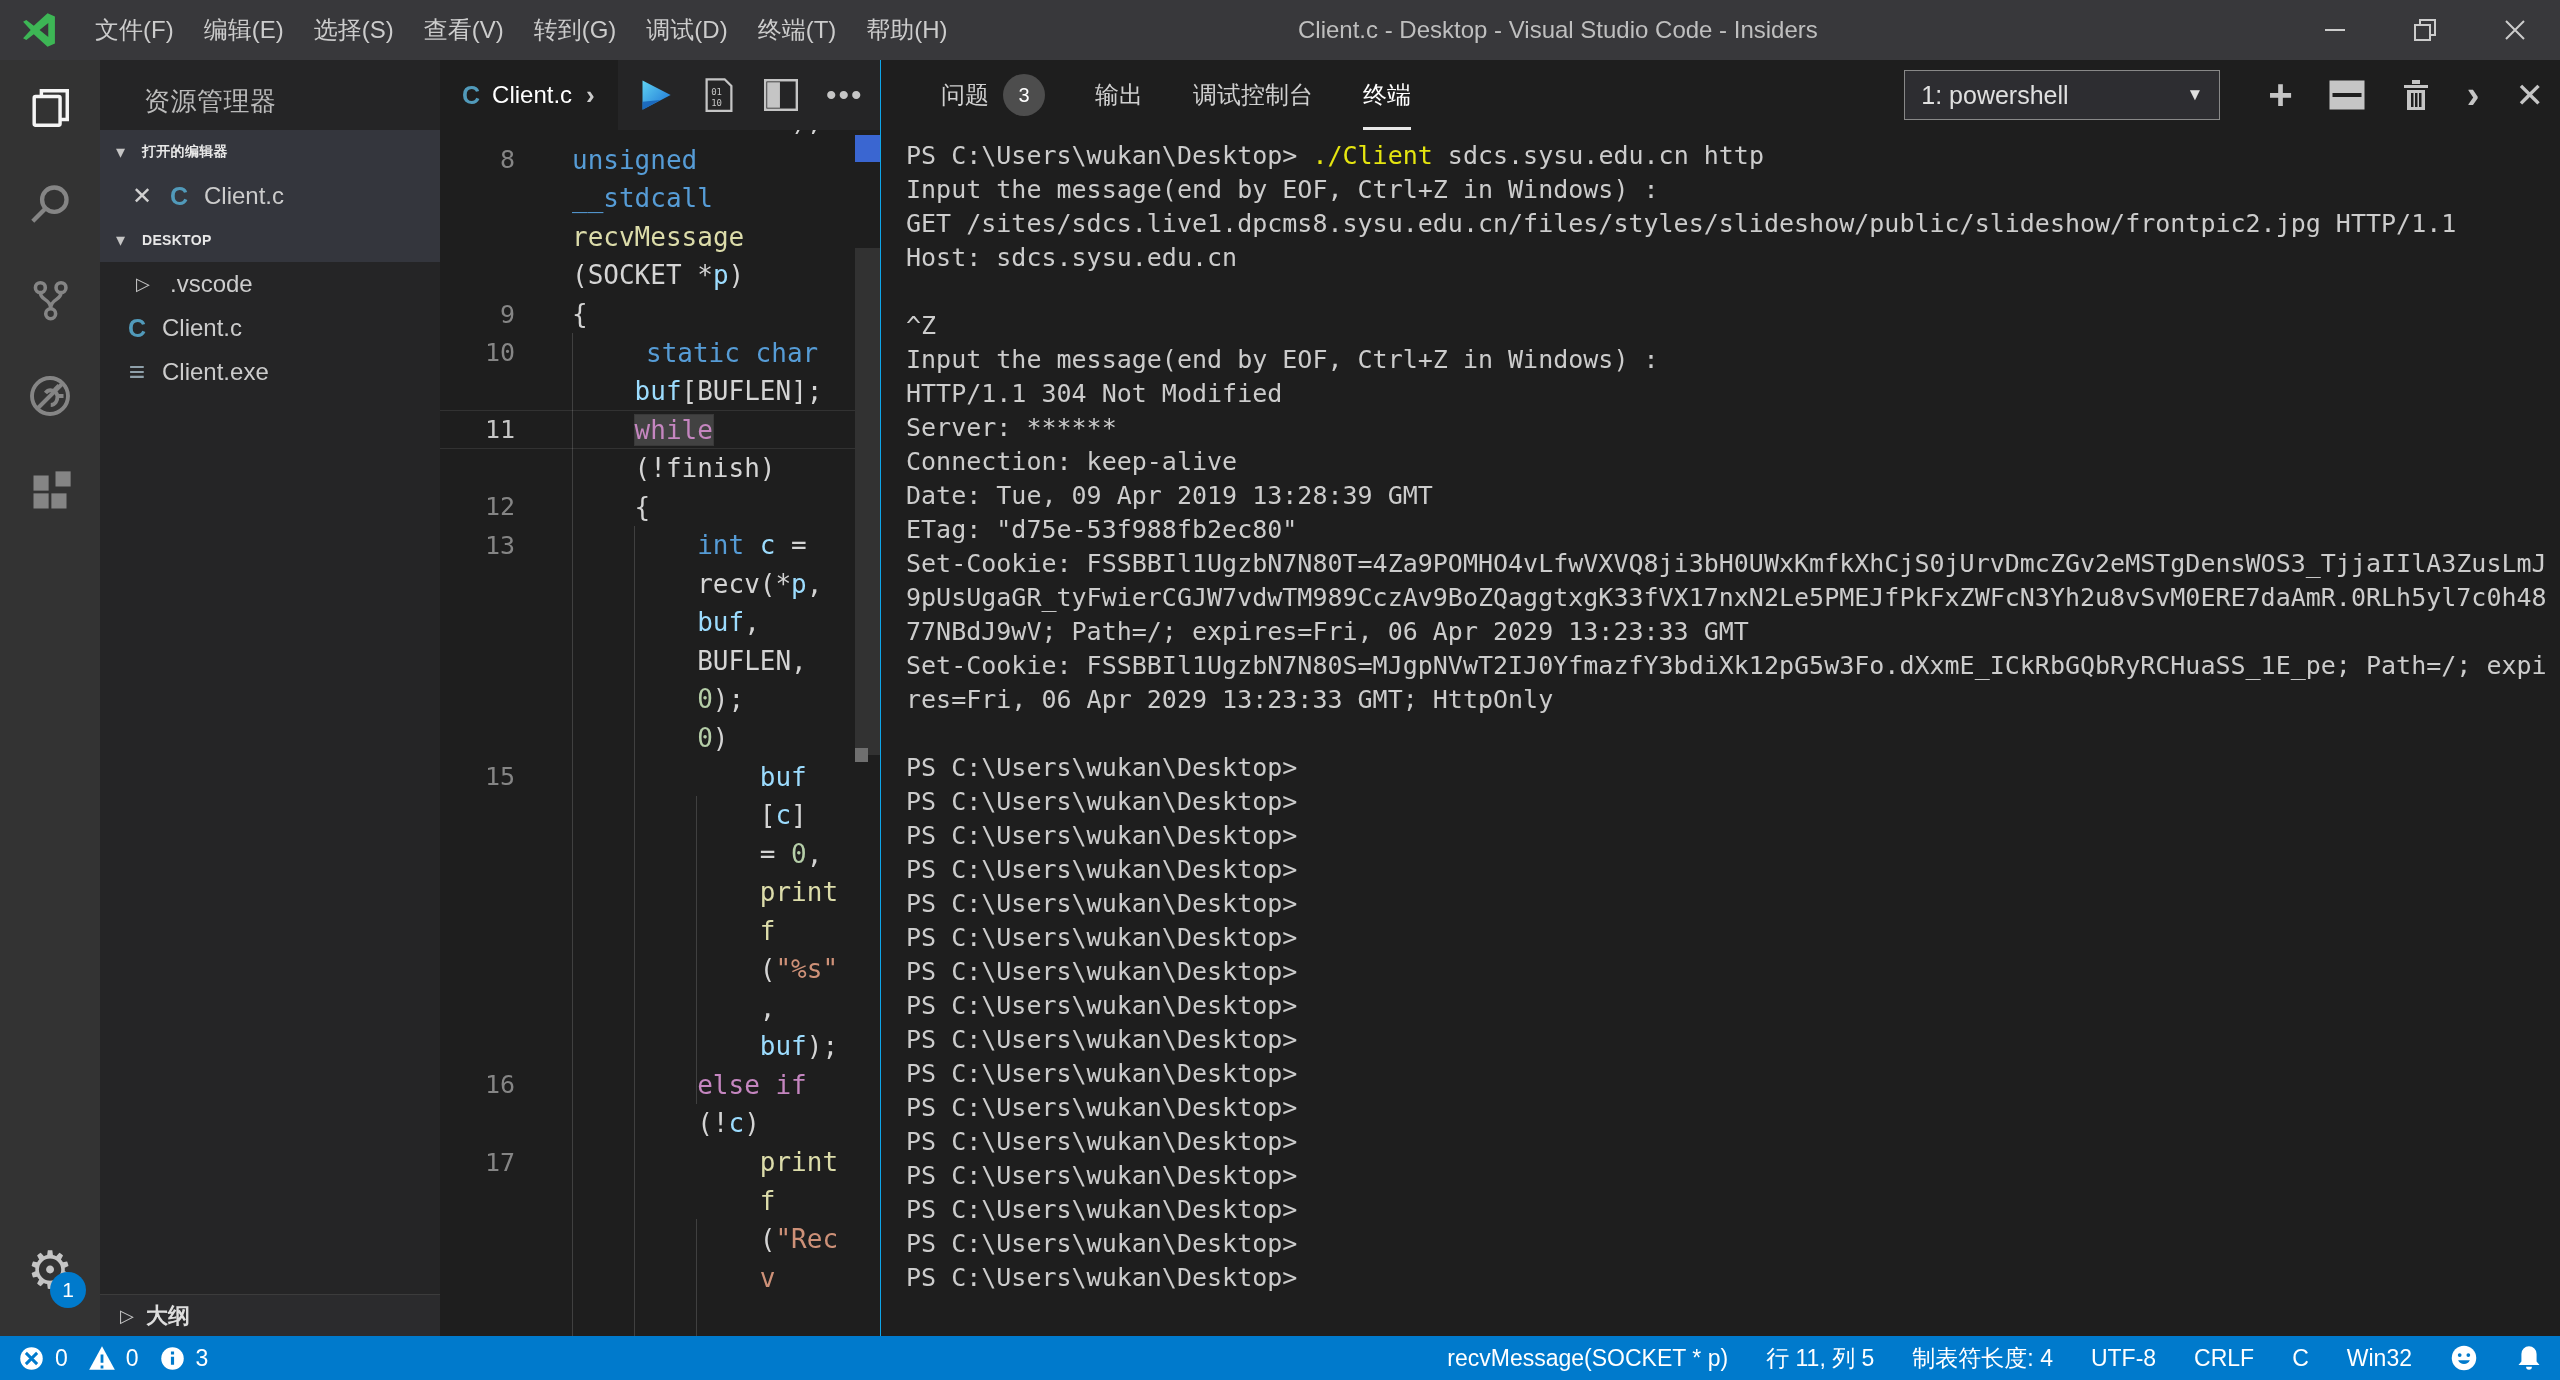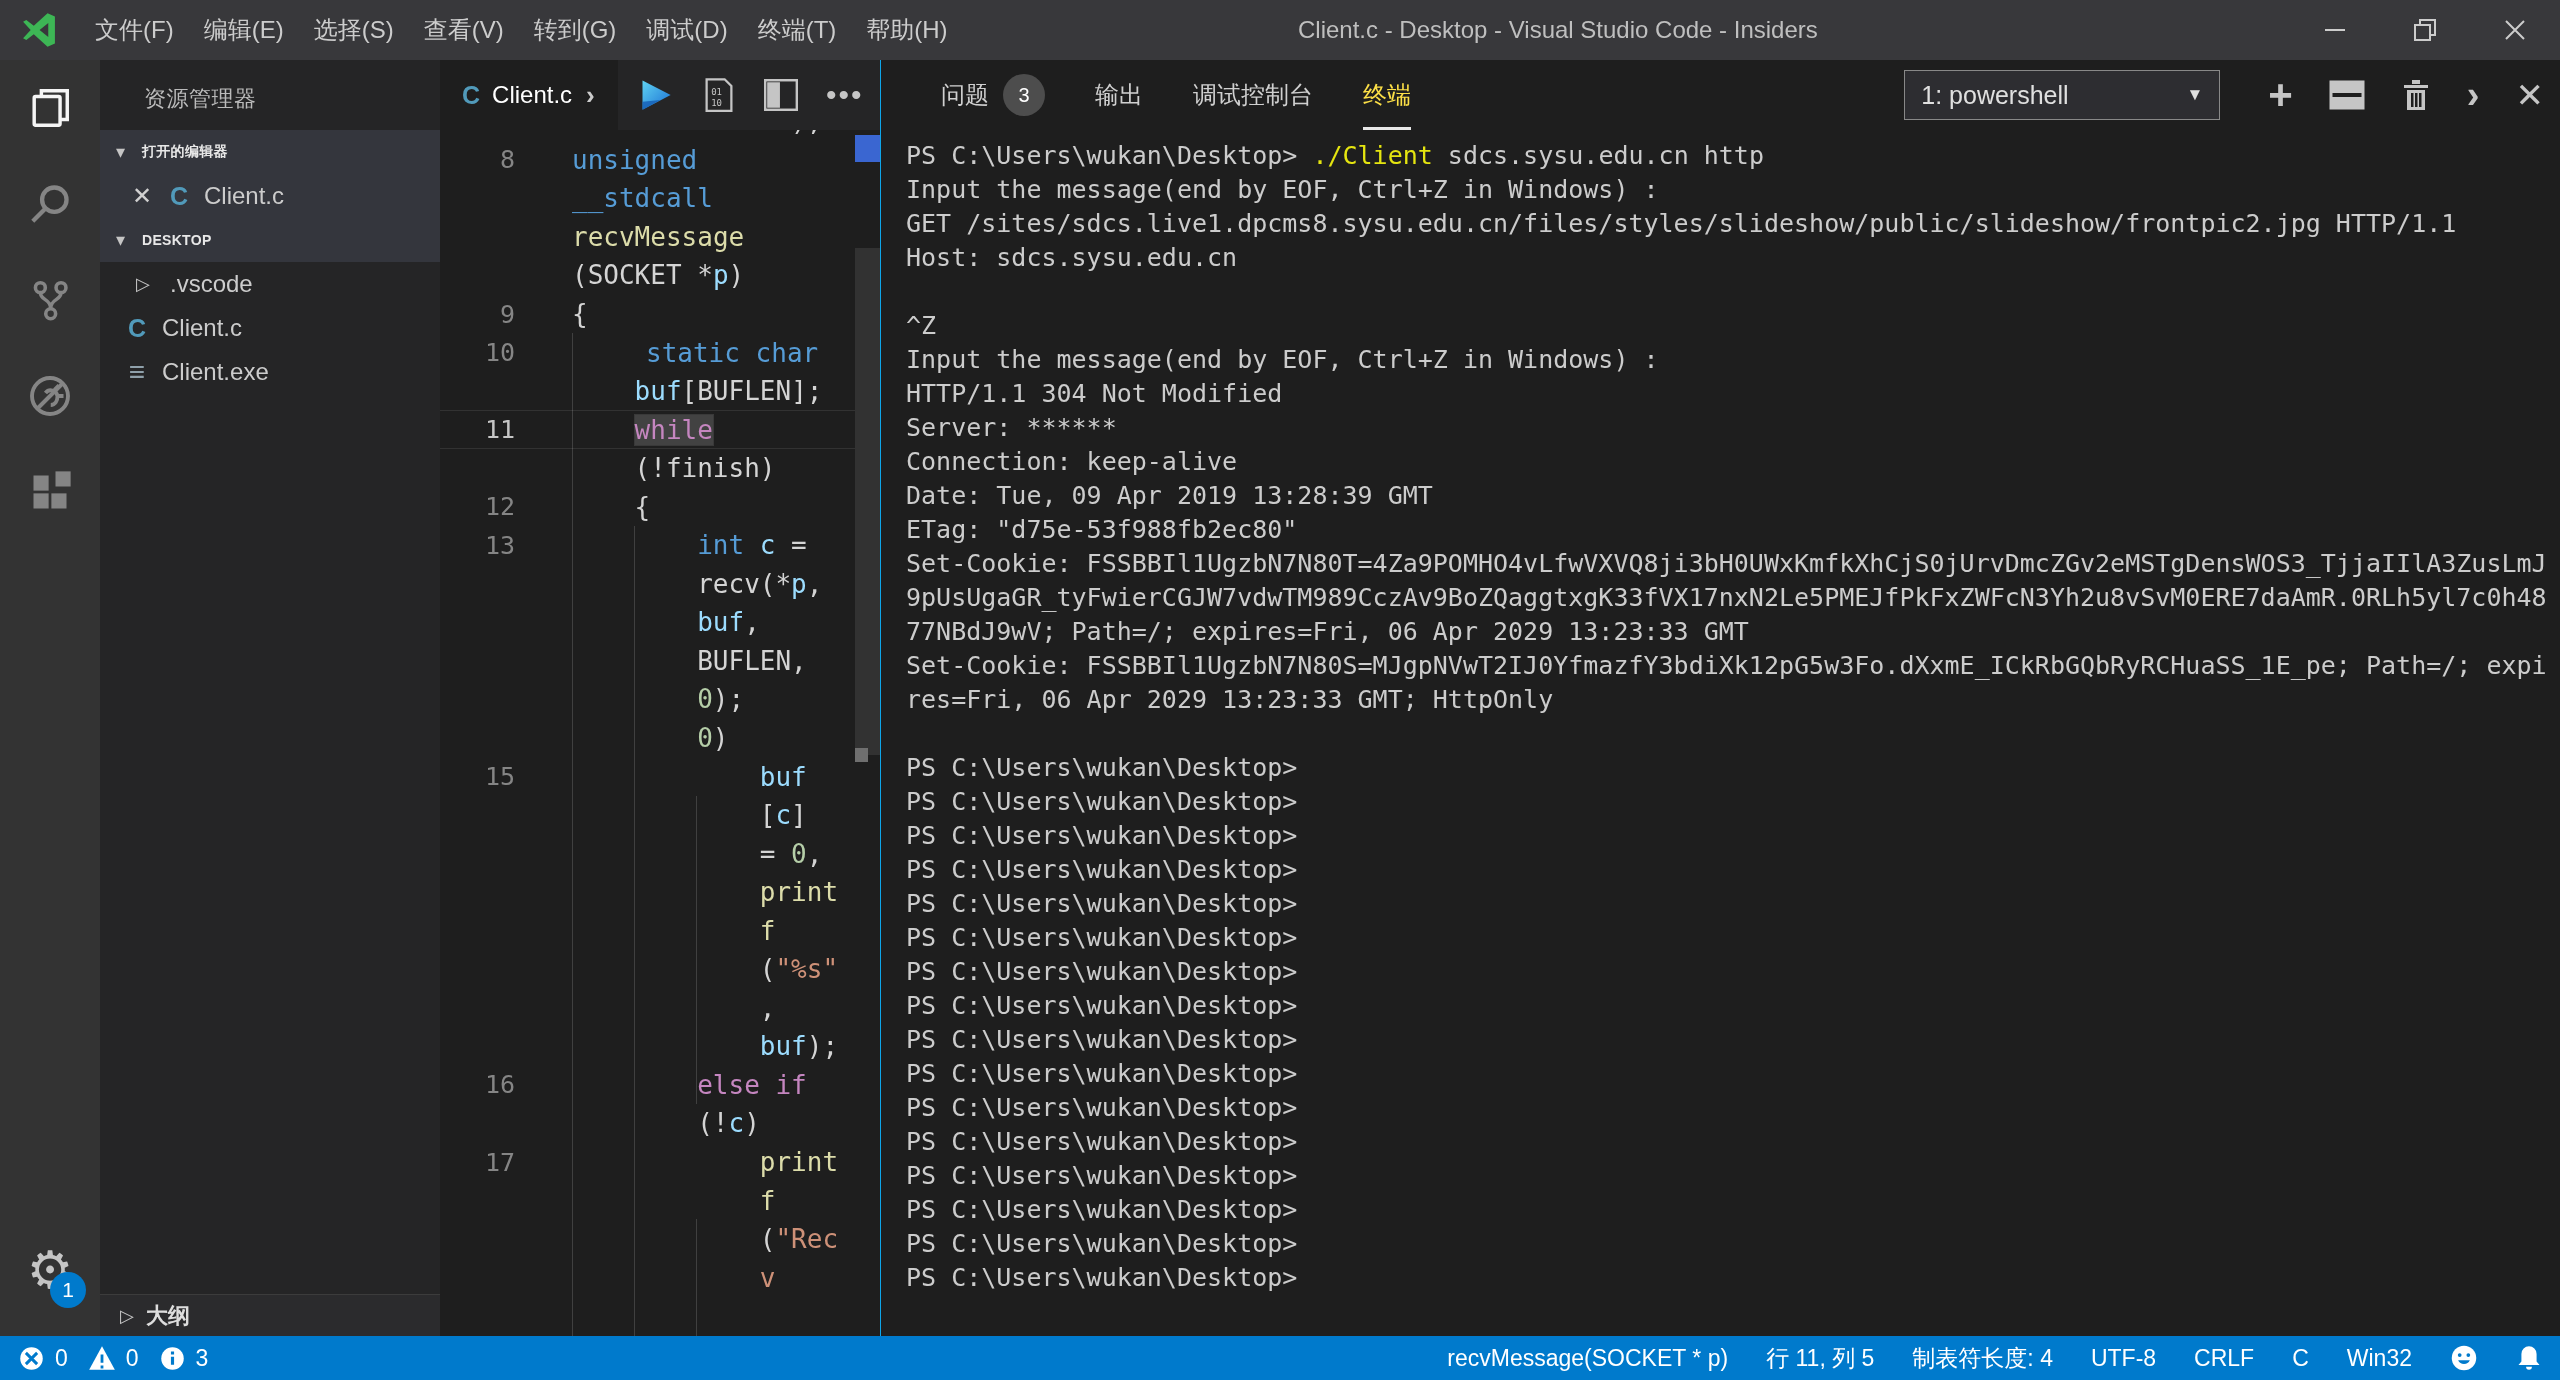--- a/index.html
+++ b/index.html
@@ -19,21 +19,21 @@
 
   .activitybar { width:100px; background:#333333; position:relative; flex:none; }
   .ab-icon { height:96px; display:flex; align-items:center; justify-content:center; color:#858585; }
   .ab-icon.active { color:#f5f5f5; }
   .ab-settings { position:absolute; bottom:18px; left:0; width:100px; height:96px; display:flex; align-items:center; justify-content:center; color:#c5c5c5; }
   .gear-glyph { font-size:52px; line-height:1; }
   .ab-badge { position:absolute; right:14px; bottom:10px; width:36px; height:36px; border-radius:50%;
     background:#007acc; color:#fff; font-size:21px; display:flex; align-items:center; justify-content:center; }
 
   .sidebar { width:340px; background:#252526; position:relative; flex:none; color:#cccccc; }
-  .sb-title { padding:24px 0 0 44px; font-size:22px; color:#bbbbbb; letter-spacing:.5px; }
+  .sb-title { padding:24px 0 0 44px; font-size:26px; color:#bbbbbb; letter-spacing:.5px; }
   .sb-group-lite { position:absolute; top:70px; left:0; right:0; background:#34363d; }
   .sb-row { height:44px; display:flex; align-items:center; font-size:24px; }
   .sb-row .arrow { width:26px; margin-left:16px; font-size:18px; color:#c5c5c5; }
   .sb-row .hdr { font-weight:bold; font-size:14px; color:#e8e8e8; letter-spacing:.3px; }
   .sb-close { margin-left:32px; width:30px; color:#d0d0d0; font-size:24px; }
   .ficon-c { color:#519aba; font-weight:bold; font-size:25px; width:34px; text-align:center; }
   .ficon-exe { color:#8fa0aa; font-size:28px; width:34px; text-align:center; }
   .sb-tree { position:absolute; top:202px; left:0; right:0; }
   .sb-tree .sb-row { padding-left:20px; }
   .sb-label { margin-left:8px; color:#cccccc; }
@@ -65,21 +65,21 @@
   .guide { position:absolute; width:1px; background:#404040; }
   .scrollstrip { position:absolute; right:0; top:0; bottom:0; width:25px; }
   .ss-slider { position:absolute; left:0; right:0; top:118px; height:507px; background:rgba(121,121,121,.22); }
   .ss-cursor { position:absolute; left:0; right:0; top:5px; height:27px; background:#3a66d1; }
   .ss-mark { position:absolute; left:0; width:13px; top:618px; height:14px; background:#6f6f6f; }
 
   
   .panel { flex:1; display:flex; flex-direction:column; background:#1e1e1e; border-left:1px solid #0ea5e9; }
   .panel-head { height:70px; flex:none; display:flex; align-items:center; padding-left:60px; position:relative; }
   .ptab { margin-right:50px; height:70px; display:flex; align-items:center; gap:14px; font-size:24px; color:#d0d0d0; }
-  .ptab.active { color:#fde047; box-shadow: inset 0 -3px 0 #e7e7e7; }
+  .ptab.active { color:#ffffff; box-shadow: inset 0 -3px 0 #e7e7e7; }
   .pbadge { background:#4d4d4d; color:#ffffff; font-size:20px; min-width:42px; height:42px; border-radius:21px;
     display:flex; align-items:center; justify-content:center; padding:0 6px; }
   .panel-toolbar { position:absolute; right:16px; top:0; height:70px; display:flex; align-items:center; gap:36px; color:#c5c5c5; }
   .tselect { width:316px; height:50px; background:#2d2d31; border:1px solid #888888; color:#e0e0e0;
     font-size:25px; display:flex; align-items:center; justify-content:space-between; padding:0 16px; margin-right:12px; }
   .tselect .caret { font-size:17px; }
   .tb-plus { font-size:42px; font-weight:bold; line-height:1; }
   .tb-chev { font-size:38px; font-weight:bold; line-height:1; }
   .tb-x { font-size:34px; line-height:1; }
 

